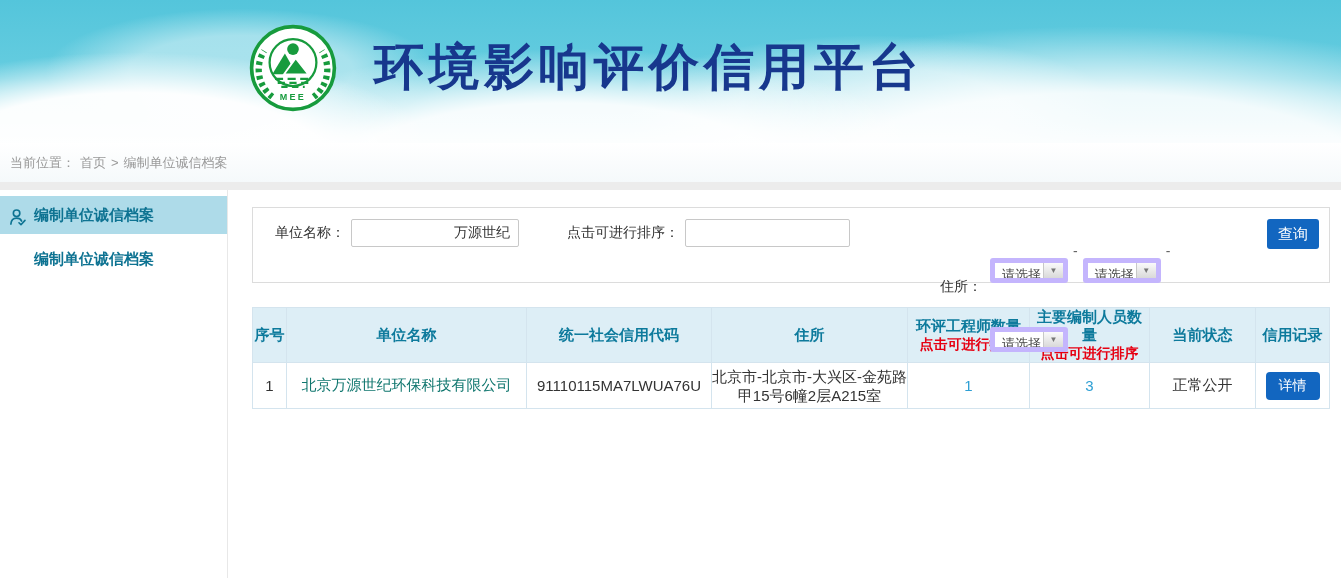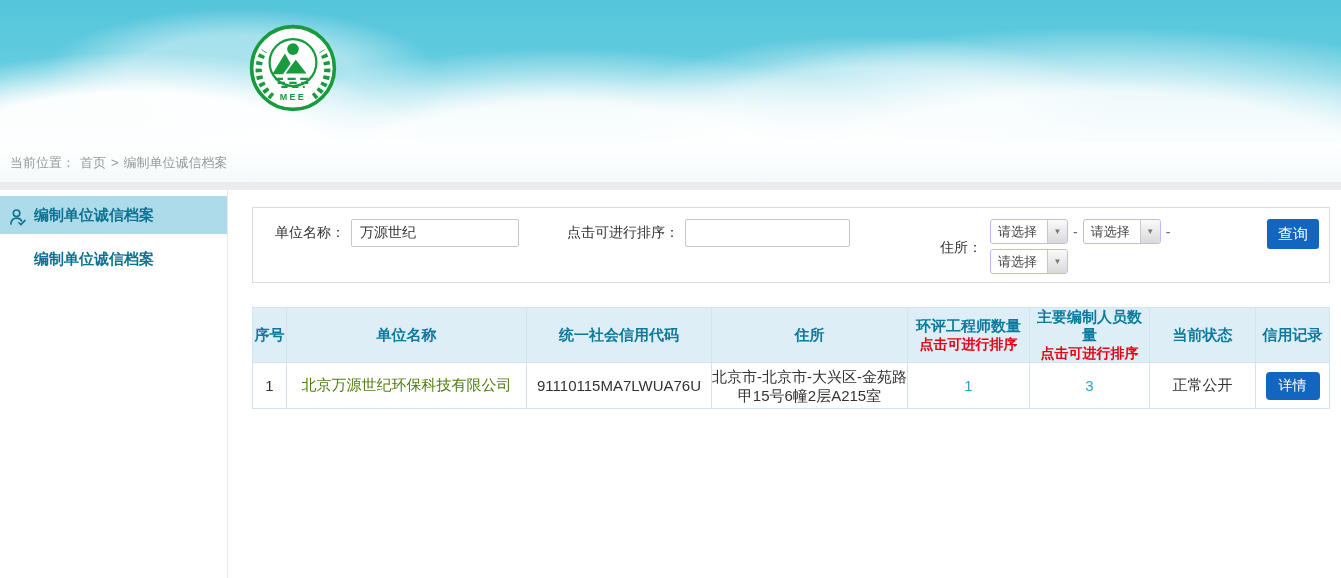--- a/index.html
+++ b/index.html
@@ -57,32 +57,33 @@
     border:1px solid #dcdcdc; height:76px; position:relative;
     padding:11px 70px 0 22px; margin-bottom:24px; background:#fff;
     display:flex; align-items:flex-start;
   }
   .field-group { display:flex; align-items:center; }
   .field-label { font-size:14px; color:#333; white-space:nowrap; }
   .text-input {
     height:28px; border:1px solid #c8c8c8; border-radius:2px;
     padding:0 8px; font-size:14px; color:#333; margin-left:6px; outline:none;
     font-family:Liberation Serif, serif;
+    text-align:right;
   }
   .input-name { width:168px; }
   .input-code { width:165px; }
   .g2 { margin-left:48px; }
   .g3 { margin-left:90px; align-items:center; }
   .g3 .field-label { line-height:26px; }
   .addr-selects { margin-left:8px; }
   .addr-row { display:flex; align-items:center; }
   .addr-row + .addr-row { margin-top:5px; }
   .select-box {
-    display:flex; width:78px; height:25px; border:1px solid #c4b5fd; border-radius:3px;
-    background:#fff; overflow:hidden; cursor:pointer; flex:0 0 auto;
+    display:flex; width:78px; height:25px; border:5px solid #c4b5fd; border-radius:3px;
+    background:#fff; overflow:hidden; cursor:pointer; flex:0 0 auto;margin-top:39px;
   }
   .select-val { flex:1; font-size:13px; color:#444; line-height:23px; padding-left:7px; }
   .select-arrow {
     width:20px; background:linear-gradient(#fafafa,#d9d9d9);
     border-left:1px solid #c8c8c8; display:flex; align-items:center; justify-content:center;
     font-size:8px; color:#777;
   }
   .dash { color:#666; margin:0 5px; font-size:14px; }
   .search-btn {
     position:absolute; right:10px; top:11px; width:52px; height:30px;
@@ -91,21 +92,21 @@
   }
 
   
   .data-table { width:100%; border-collapse:collapse; table-layout:fixed; background:#fff; }
   .data-table th, .data-table td { border:1px solid #d4e4ee; text-align:center; vertical-align:middle; padding:0; }
   .data-table thead th { background:#ddeef6; color:#0d7a9c; font-size:15px; font-weight:bold; height:40px; }
   .th-label { display:block; line-height:18px; }
   .sort-hint { display:block; line-height:18px; color:#e60012; font-size:14px; font-weight:bold; }
   .sortable { cursor:pointer; }
   .data-table tbody td { height:46px; font-size:15px; color:#333; }
-  .company-link { color:#4d7c0f; cursor:pointer;margin-top:8px; }
+  .company-link { color:#0f766e; cursor:pointer;margin-top:8px; }
   .num-link { color:#2e9fd4; cursor:pointer; }
   .addr-cell { font-size:14px; line-height:19px; padding:0 6px; }
   .detail-btn {
     background:#1266c0; color:#fff; border:none; border-radius:4px;
     height:28px; padding:0 13px; font-size:14px; cursor:pointer; font-family:inherit;
   }
 </style>
 </head>
 <body>
 
@@ -119,20 +120,21 @@
         <circle cx="50" cy="44" r="26" fill="#ffffff" stroke="#179b3d" stroke-width="2.5"></circle>
         <circle cx="50" cy="29" r="6.5" fill="#179b3d"></circle>
         <path d="M27 57 L41 34 L54 57 Z" fill="#179b3d"></path>
         <path d="M40 57 L53 39 L67 57 Z" fill="#179b3d" stroke="#ffffff" stroke-width="2"></path>
         <path d="M30 62 H70" stroke="#179b3d" stroke-width="2.4" stroke-dasharray="9 5" fill="none"></path>
         <path d="M33 66.5 H67" stroke="#179b3d" stroke-width="2.4" stroke-dasharray="8 5" fill="none"></path>
         <path d="M37 71 H63" stroke="#179b3d" stroke-width="2.4" stroke-dasharray="7 5" fill="none"></path>
         <text x="50" y="86" text-anchor="middle" font-size="10" font-weight="bold" fill="#179b3d" letter-spacing="2.5" font-family="Liberation Sans, sans-serif">MEE</text>
       </svg>
     </div>
+    <div class="site-title">环境影响评价信用平台</div>
   </div>
 </div>
 
 <div class="breadcrumb-bar">
   <span>当前位置：</span>
   <span class="crumb-link">首页</span>
   <span>&gt;</span>
   <span>编制单位诚信档案</span>
 </div>
 <div class="gray-band"></div>

